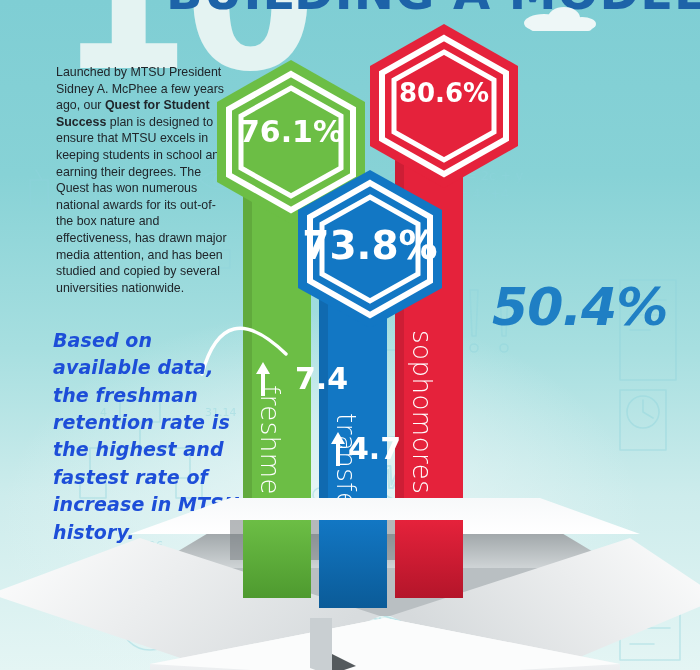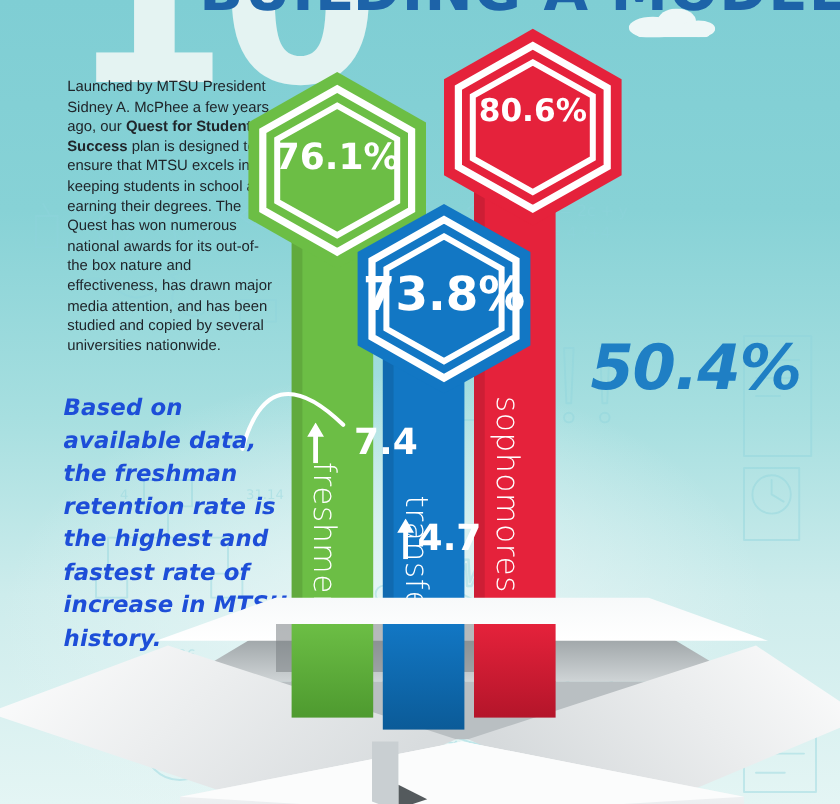--- a/index.html
+++ b/index.html
@@ -78,33 +78,33 @@
     font-family:"DejaVu Sans", sans-serif;
   }
   .lab-green{left:255px;top:385px;}
   .lab-blue {left:331px;top:413px;}
   .lab-red  {left:407px;top:330px;}
 
   .arrowval{position:absolute;color:#fff;display:flex;align-items:center;gap:2px;}
   .arrowval .num{font-size:30px;font-weight:bold;line-height:1;
     font-family:"DejaVu Sans", sans-serif;}
   .arrowval svg{display:block;}
-  .av-green{left:255px;top:352px;gap:24px;}
+  .av-green{left:255px;top:362px;gap:24px;}
   .av-blue {left:330px;top:400px;margin-top:32px;}
   .av-red  {left:404px;top:310px;}
 
   
   .hex{position:absolute;}
   .hex svg{display:block;overflow:visible;}
   .hex .val{
     position:absolute;left:0;right:0;text-align:center;
     color:#fff;font-weight:bold;font-family:"DejaVu Sans", sans-serif;
     line-height:1;
   }
-  .hex-green{left:203px;top:58px;}
+  .hex-green{left:213px;top:58px;}
   .hex-green .val{top:59px;font-size:30px;}
   .hex-blue{left:294px;top:168px;}
   .hex-blue .val{top:58px;font-size:39px;}
   .hex-red{left:366px;top:22px;}
   .hex-red .val{top:58px;font-size:26px;}
 
   
   .box{position:absolute;left:-20px;top:498px;width:740px;height:180px;}
   .box svg{display:block;}
 </style>

